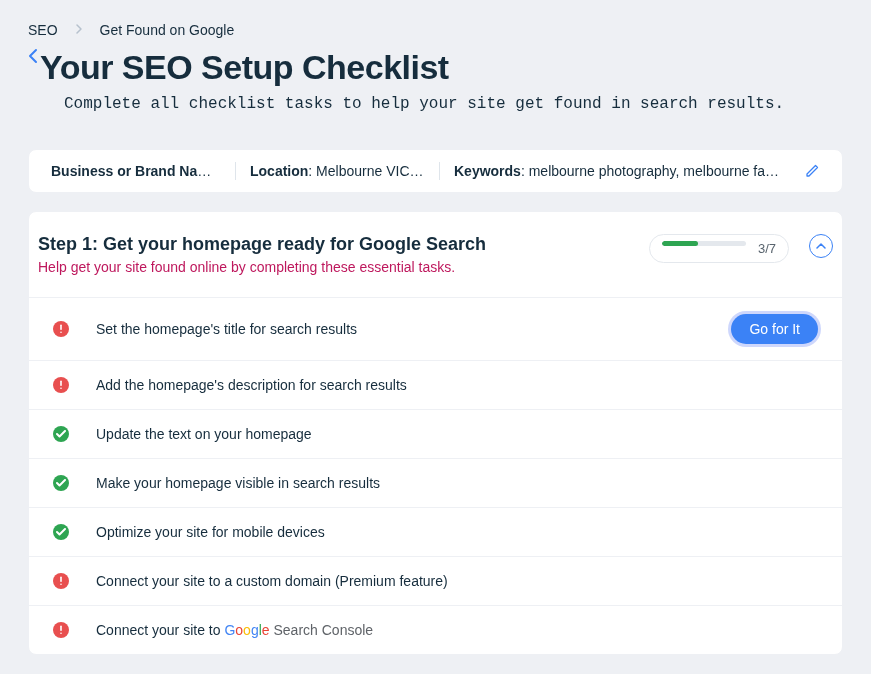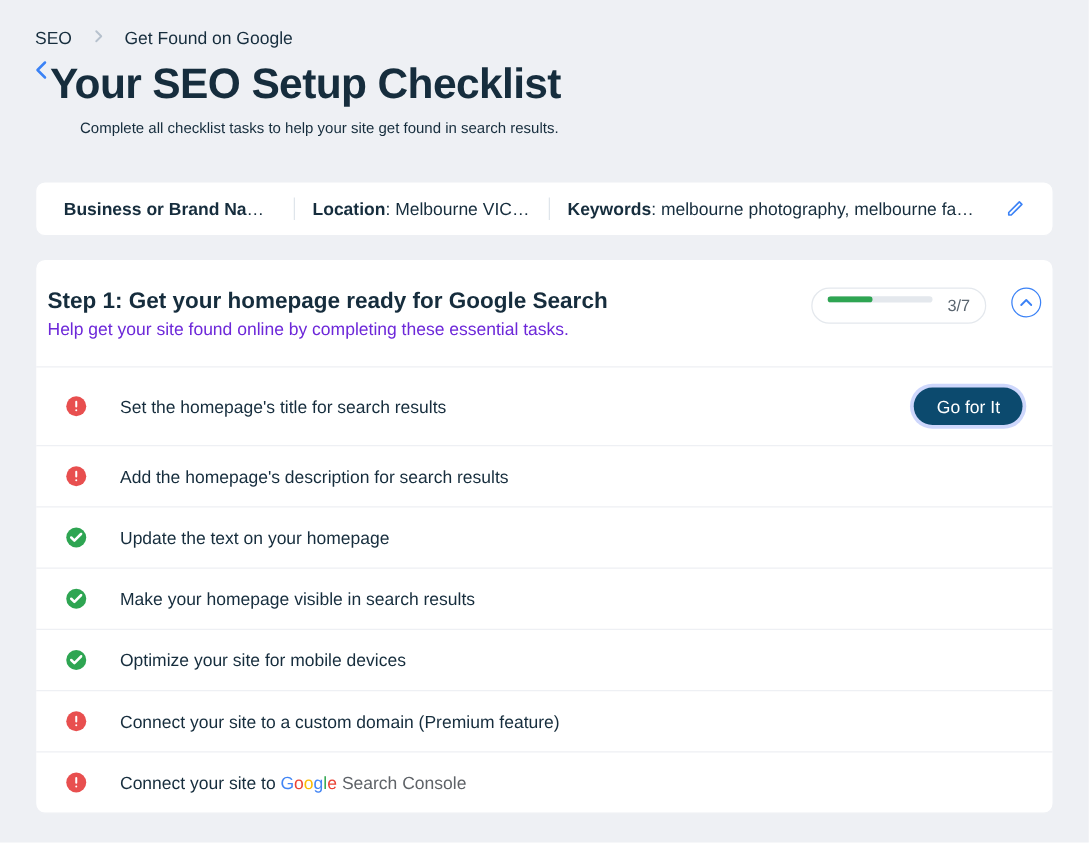--- a/index.html
+++ b/index.html
@@ -8,51 +8,51 @@
 
     .breadcrumb { display: flex; align-items: center; gap: 17px; font-size: 14px; margin-bottom: 10px; }
     .breadcrumb-link { color: #162d3d; cursor: pointer; }
     .breadcrumb-sep { color: #b6c1cd; }
     .breadcrumb-current { font-weight: 500; }
 
     .heading-row { display: flex; align-items: flex-start; gap: 2px; margin-bottom: 8px; }
     .back-btn { color: #3b82f6; cursor: pointer; display: inline-flex; align-items: center; }
     h1 { font-size: 34px; font-weight: 700; letter-spacing: -0.5px; }
 
-    .subtitle { font-size: 12px; color: #162d3d; margin-left: 36px; margin-bottom: 36px; }
+    .subtitle { font-size: 16px; color: #162d3d; margin-left: 36px; margin-bottom: 36px; font-family: Liberation Mono, monospace; }
 
     .card { background: #fff; border-radius: 8px; border: 1px solid #eef0f4; }
 
     .info-card { display: flex; align-items: center; padding: 12px 22px; margin-bottom: 18px; font-size: 14px; gap: 14px; }
     .info-cell { white-space: nowrap; overflow: hidden; text-overflow: ellipsis; }
     .info-cell.business { flex: 0 0 170px; }
     .info-cell.location { flex: 0 0 175px; }
     .info-cell.keywords { flex: 1 1 auto; min-width: 0; }
     .info-label { font-weight: 600; }
     .info-divider { width: 1px; height: 18px; background: #dfe5eb; flex-shrink: 0; }
     .edit-btn { color: #3b82f6; cursor: pointer; display: inline-flex; margin-left: 6px; flex-shrink: 0; }
 
     .step-header { display: flex; align-items: flex-start; padding: 22px 9px; gap: 20px; }
     .step-title-block { flex: 1; }
     .step-title { font-size: 18px; font-weight: 700; margin-bottom: 4px; }
-    .step-sub { color: #6d28d9; font-size: 14px; }
+    .step-sub { color: #be185d; font-size: 14px; }
     .progress-pill { display: flex; align-items: flex-start; gap: 12px; border: 1px solid #e4e8ed; border-radius: 999px; padding: 6px 12px; }
     .progress-bar { width: 84px; height: 5px; background: #e4e8ed; border-radius: 999px; overflow: hidden; }
     .progress-fill { height: 100%; background: #2ea552; border-radius: 999px; }
     .progress-text { color: #59646e; font-size: 13px; }
     .collapse-btn { width: 24px; height: 24px; border: 1px solid #3b82f6; border-radius: 50%; display: flex; align-items: center; justify-content: center; color: #3b82f6; cursor: pointer; }
 
     .task-list { border-top: 1px solid #eef0f4; }
     .task-row { display: flex; align-items: center; padding: 16px 24px; border-bottom: 1px solid #eef0f4; gap: 27px; }
     .task-row:last-child { border-bottom: none; }
     .status-dot { width: 16px; height: 16px; border-radius: 50%; display: flex; align-items: center; justify-content: center; flex-shrink: 0; color: #fff; }
     .status-dot.done { background: #2ea552; }
     .status-dot.todo { background: #e84f4f; }
     .task-label { flex: 1; color: #162d3d; }
-    .go-btn { background: #0c4a6e; color: #fff; border: none; border-radius: 999px; padding: 7px 18px; font-size: 14px; font-weight: 500; cursor: pointer; box-shadow: 0 0 0 3px rgba(60,94,245,0.25); }
+    .go-btn { background: #3b82f6; color: #fff; border: none; border-radius: 999px; padding: 7px 18px; font-size: 14px; font-weight: 500; cursor: pointer; box-shadow: 0 0 0 3px rgba(60,94,245,0.25); }
 
     .google-logo { font-weight: 500; }
     .g-blue { color: #4285F4; }
     .g-red { color: #EA4335; }
     .g-yellow { color: #FBBC05; }
     .g-green { color: #34A853; }
     .gsc-rest { color: #5f6368; font-weight: 400; }
   </style>
 </head>
 <body>

